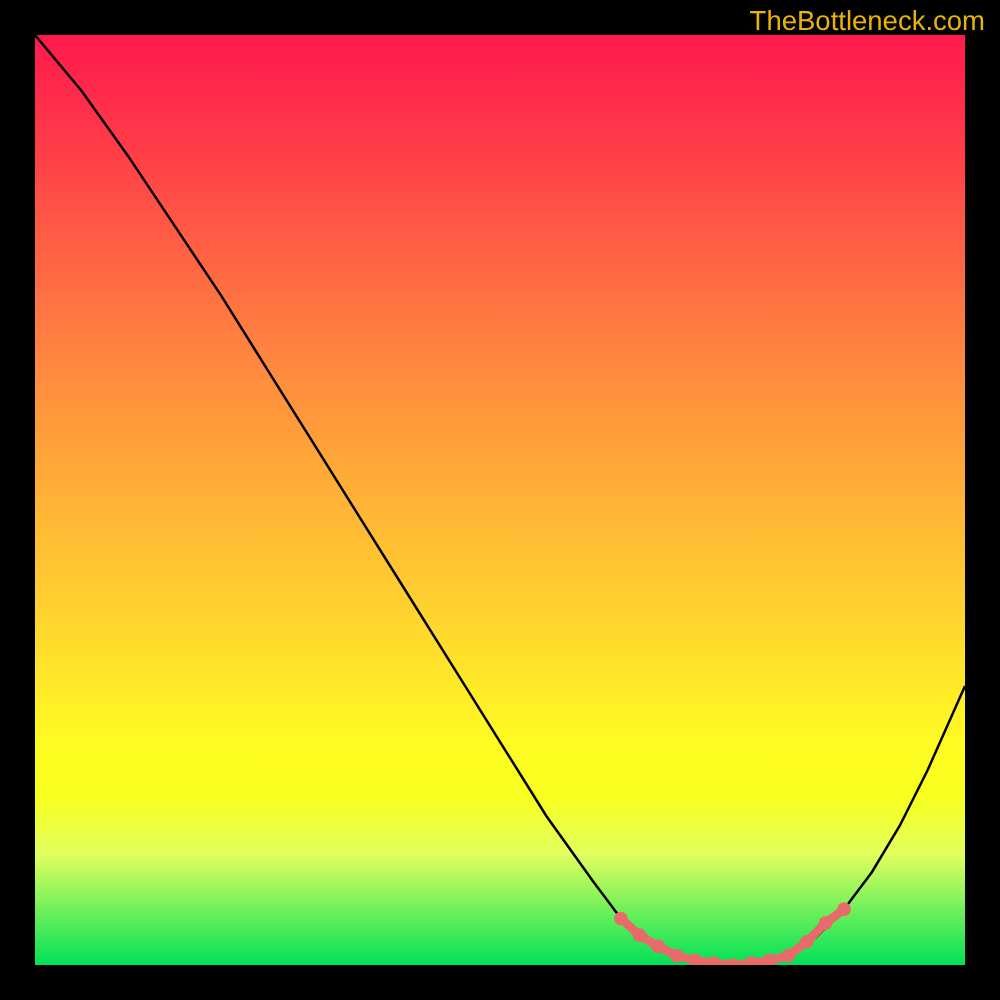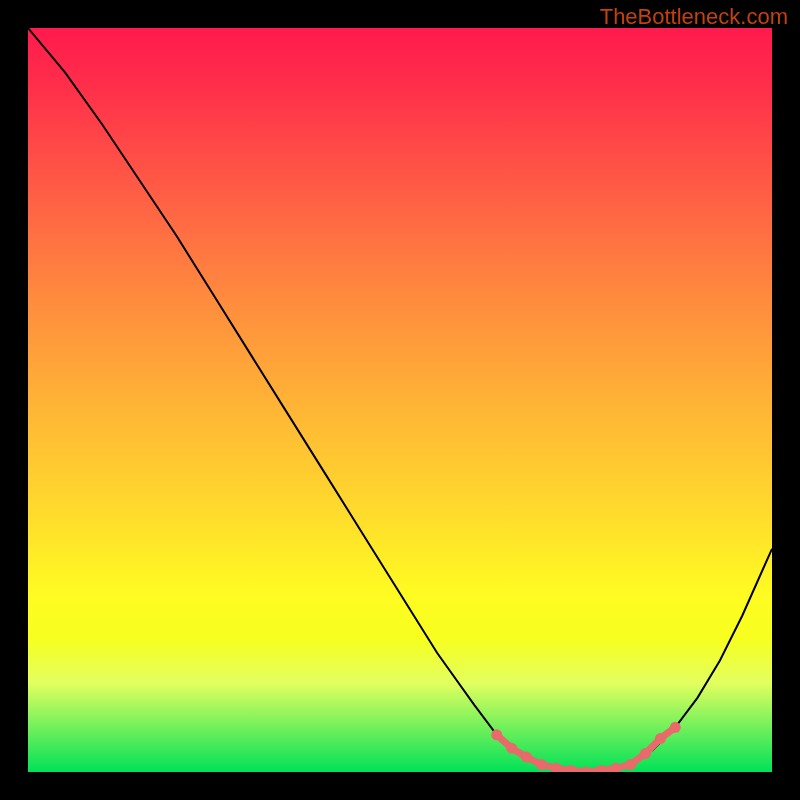--- a/index.html
+++ b/index.html
@@ -7,21 +7,21 @@
     width: 800px;
     height: 800px;
     background: #000;
     position: relative;
     font-family: Arial, sans-serif;
   }
   .watermark {
     position: absolute;
     top: 4px;
     right: 12px;
-    color: #c2410c;
+    color: #eab308;
     font-size: 22px;
     font-weight: 400;
     z-index: 10;
     text-align: center;
   }
   .plot-area {
     position: absolute;
     top: 28px;
     left: 28px;
     width: 744px;

